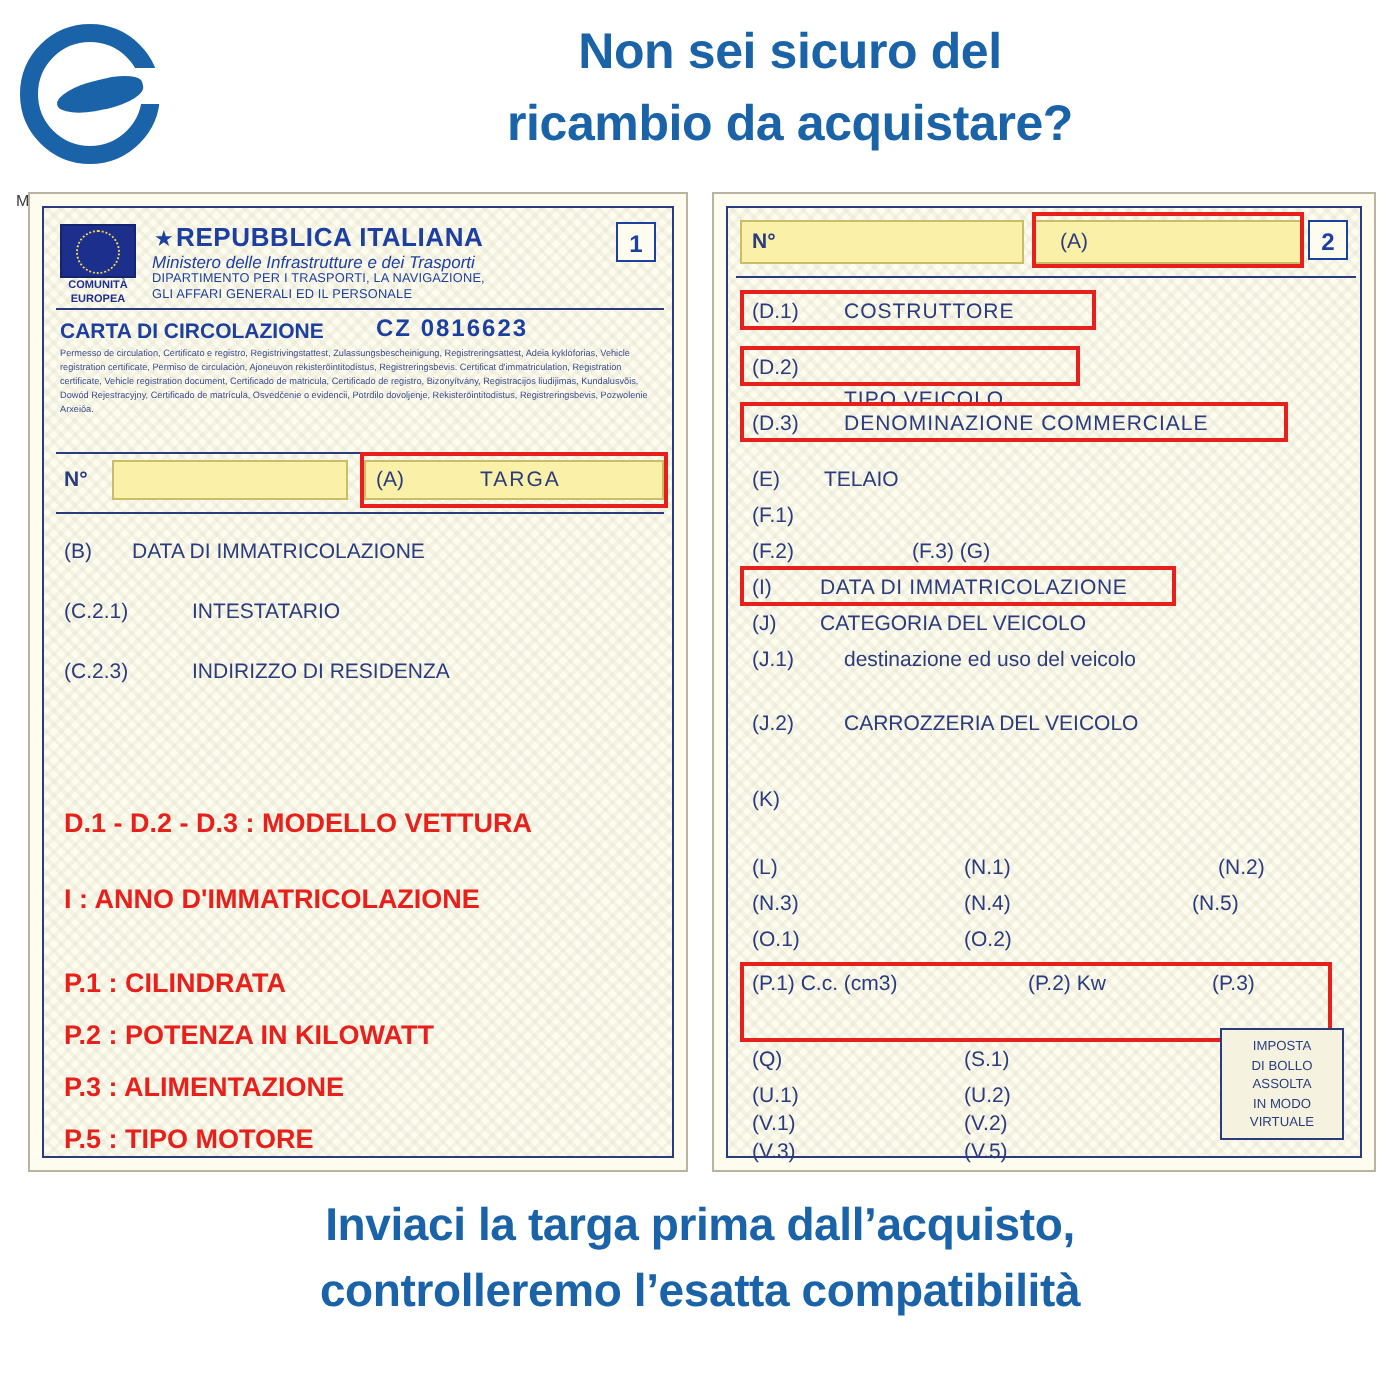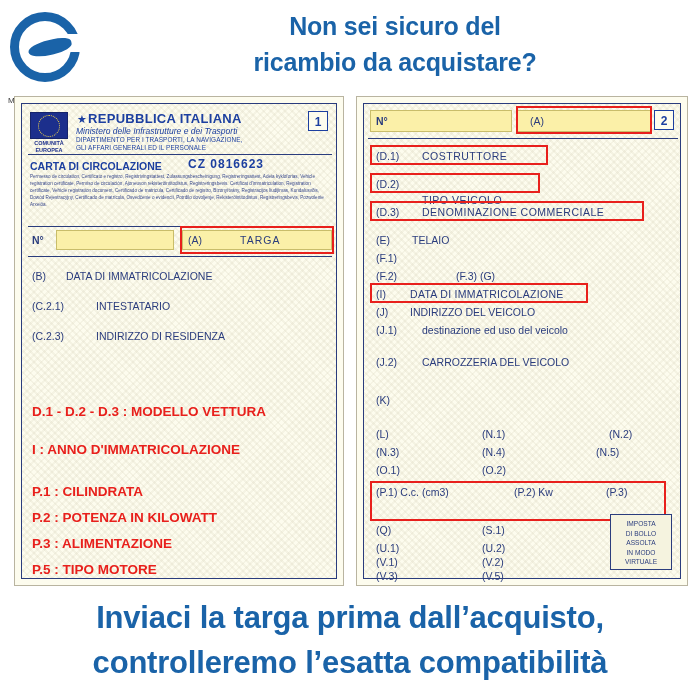--- a/index.html
+++ b/index.html
@@ -281,21 +281,21 @@
   }
 
   
   .footer {
     position: absolute;
     left: 0;
     top: 596px;
     width: 700px;
     text-align: center;
     color: #1a63a8;
-    font-size: 31px;
+    font-size: 23px;
     font-weight: bold;
     line-height: 1.45;
     letter-spacing: -0.2px;
   }
 </style>
 </head>
 <body>
 
 <div class="header">
   <div class="logo">
@@ -393,21 +393,21 @@
     <div class="fld" style="left:12px; top:148px;">(F.1)</div>
 
     <div class="fld" style="left:12px; top:166px;">(F.2)</div>
     <div class="fld" style="left:92px; top:166px;text-align:right;">(F.3)                    (G)</div>
 
     <div class="fld" style="left:12px; top:184px;">(I)</div>
     <div class="fld" style="left:46px; top:184px; letter-spacing:0.3px;">DATA DI IMMATRICOLAZIONE</div>
     <div class="hl" style="left:6px; top:179px; width:218px; height:20px;"></div>
 
     <div class="fld" style="left:12px; top:202px;">(J)</div>
-    <div class="fld" style="left:46px; top:202px;">INDIRIZZO DEL VEICOLO</div>
+    <div class="fld" style="left:46px; top:202px;">CATEGORIA DEL VEICOLO</div>
 
     <div class="fld" style="left:12px; top:220px;">(J.1)</div>
     <div class="fld" style="left:58px; top:220px;">destinazione ed uso del veicolo</div>
 
     <div class="fld" style="left:12px; top:252px;">(J.2)</div>
     <div class="fld" style="left:58px; top:252px;">CARROZZERIA DEL VEICOLO</div>
 
     <div class="fld" style="left:12px; top:290px;">(K)</div>
 
     <div class="fld" style="left:12px; top:324px;">(L)</div>

